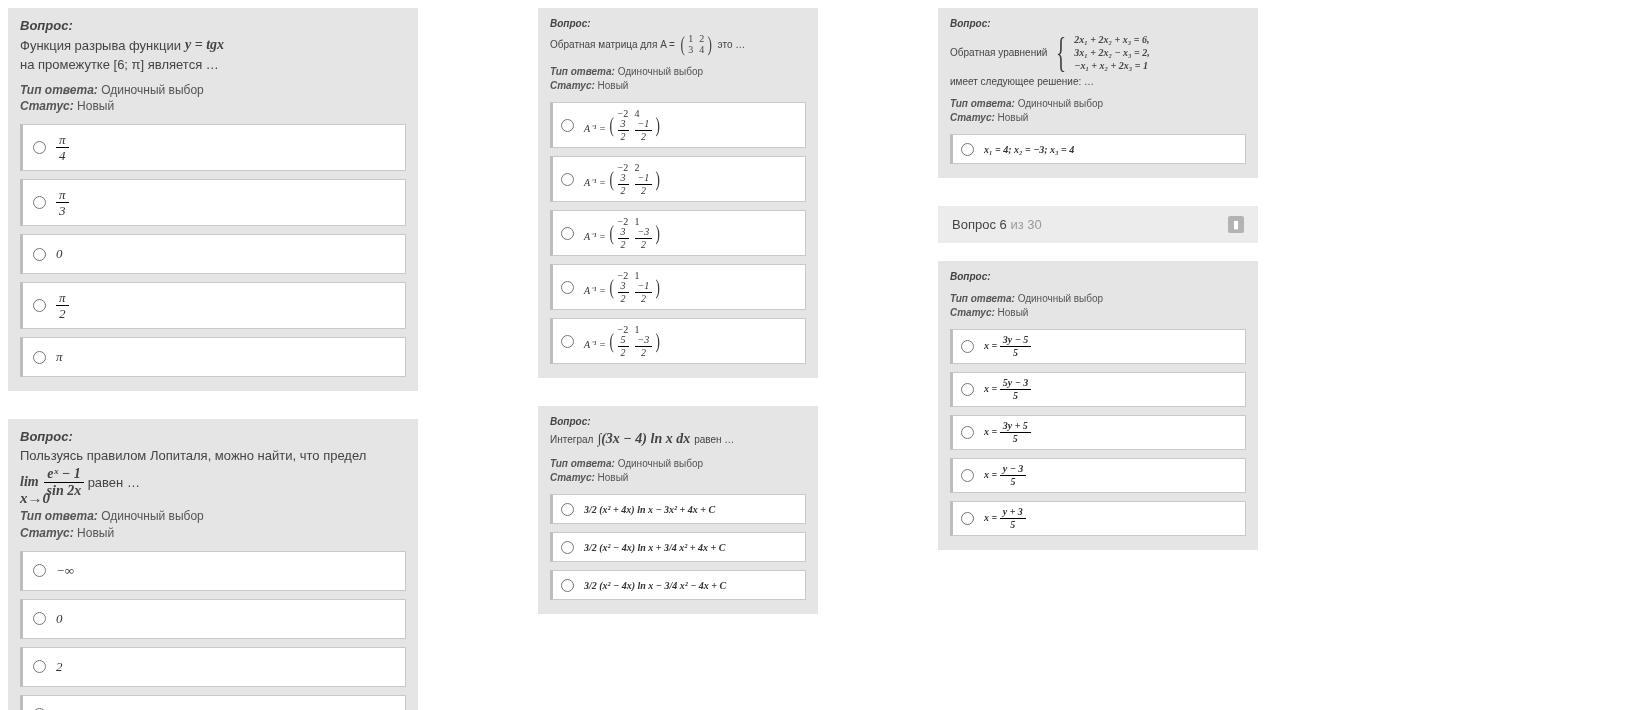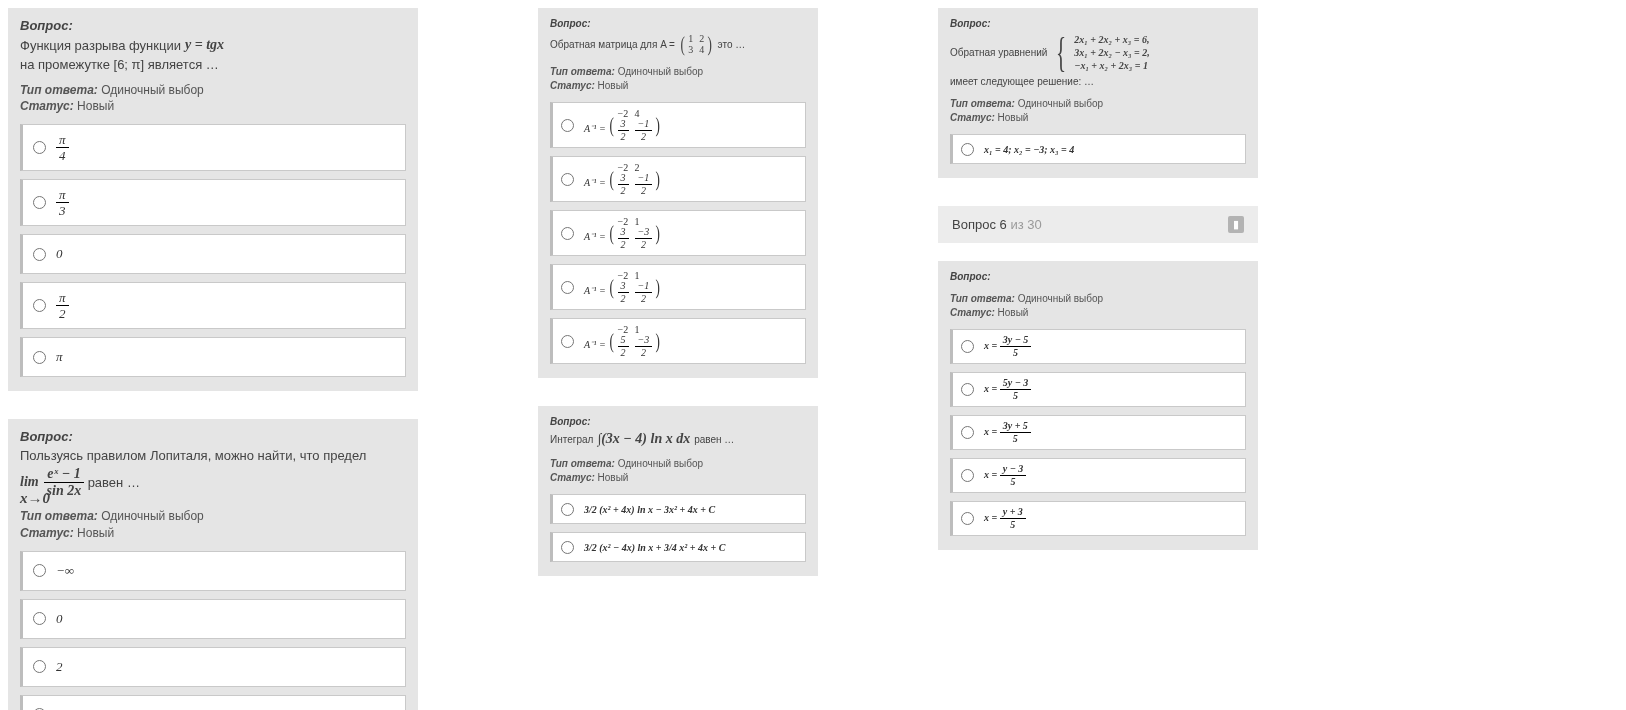--- a/index.html
+++ b/index.html
@@ -392,20 +392,24 @@
       </div>
       <div class="options" id="q4-opts">
           <label class="opt">
             <input type="radio" name="q4" style="">
             <span class="val" style="font-weight: 700;">3/2 (x² + 4x) ln x − 3x² + 4x + C</span>
           </label>
           <label class="opt">
             <input type="radio" name="q4" style="">
             <span class="val" style="font-weight: 700;">3/2 (x² − 4x) ln x + 3/4 x² + 4x + C</span>
           </label>
+          <label class="opt">
+            <input type="radio" name="q4" style="">
+            <span class="val" style="font-weight: 700;">3/2 (x² − 4x) ln x − 3/4 x² − 4x + C</span>
+          </label>
         </div>
     </div>
   </div>
 
   <div class="col col3">
 
     <div class="card small">
       <div class="hdr-label">Вопрос:</div>
       <div class="q-line">
         <span>Обратная уравнений</span>

